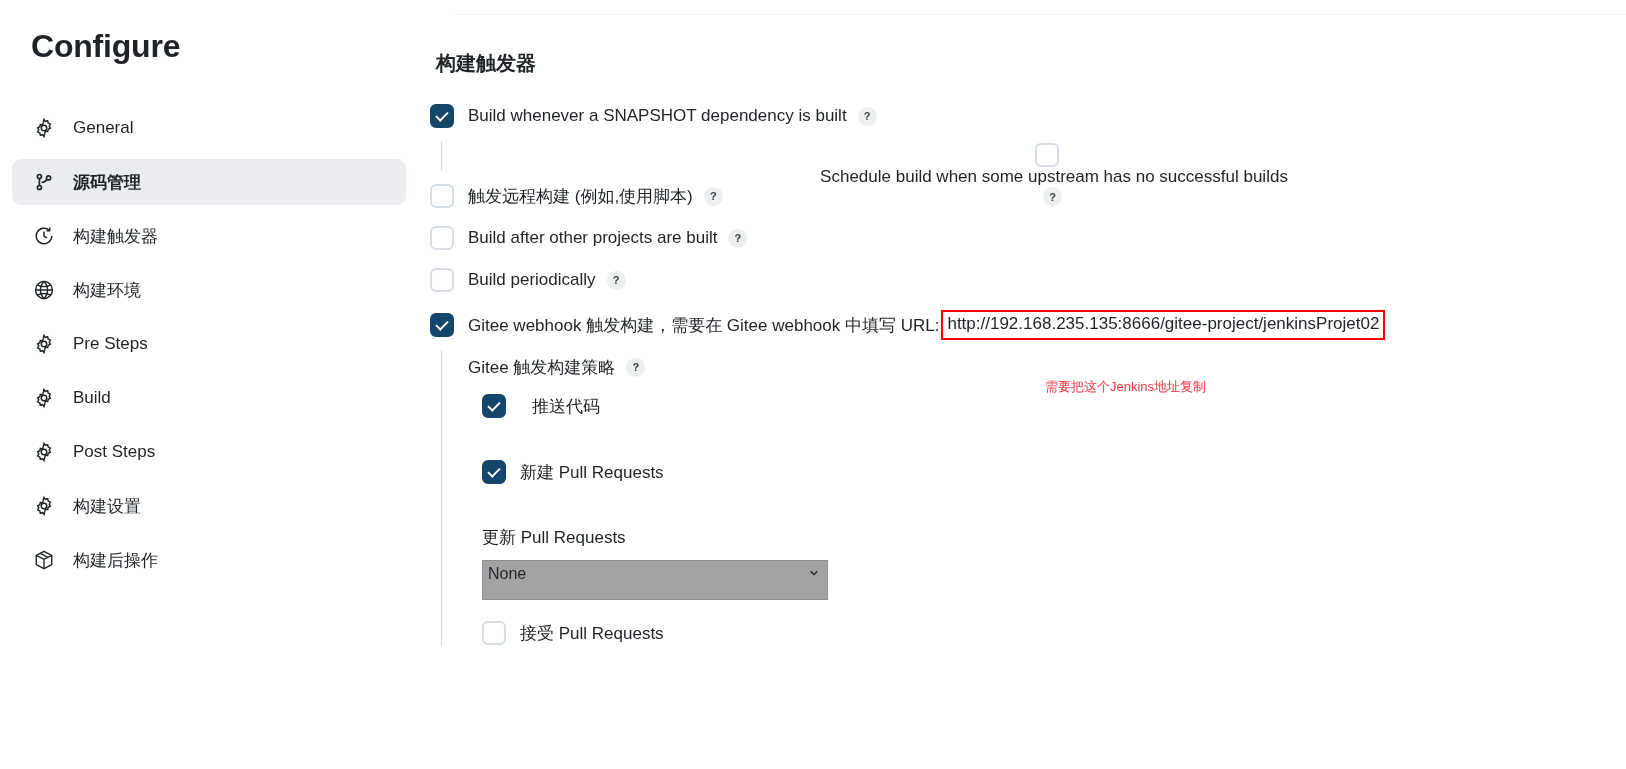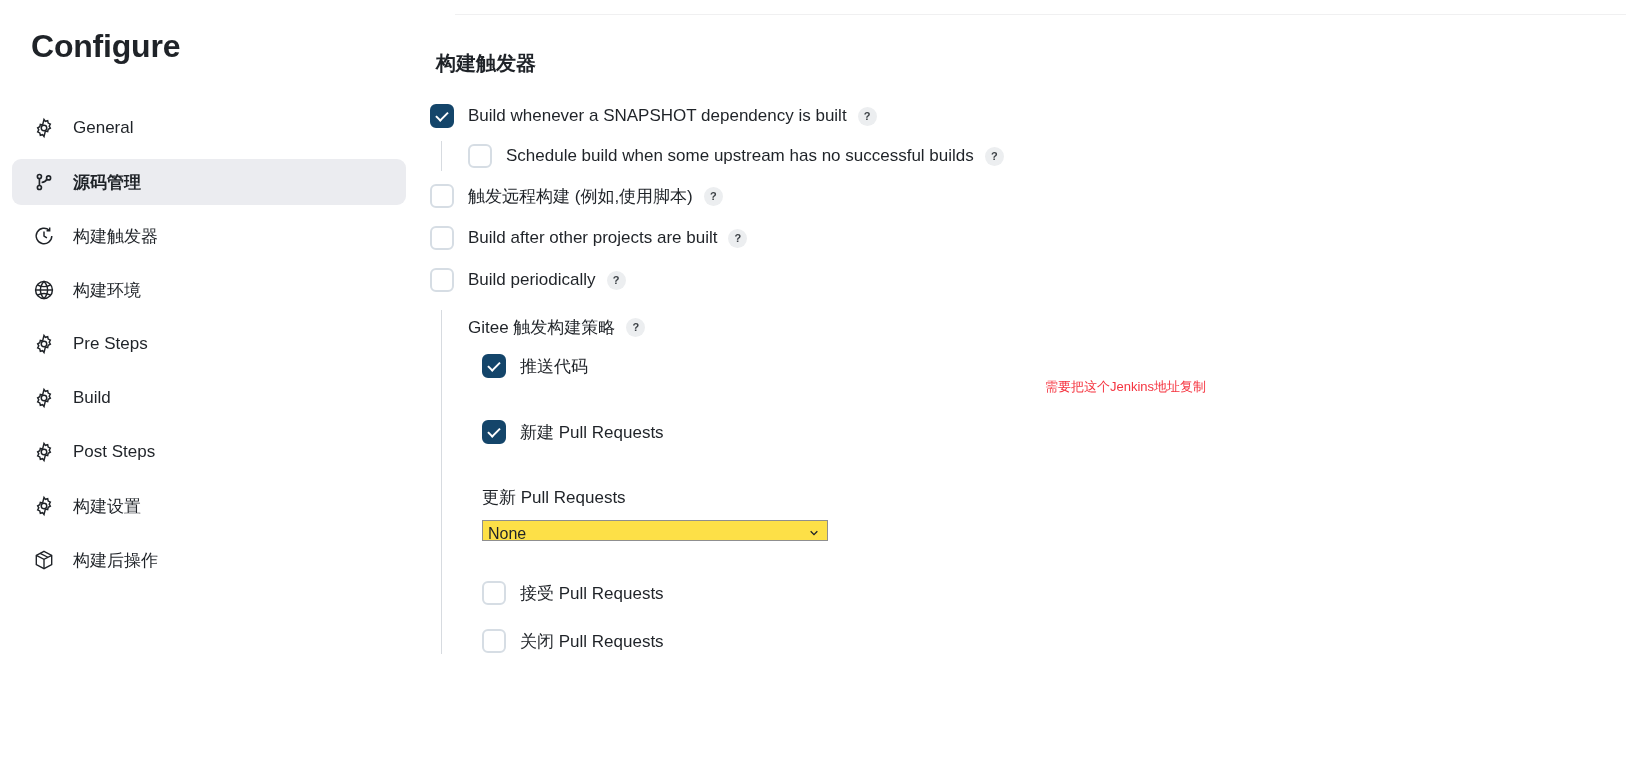--- a/index.html
+++ b/index.html
@@ -195,24 +195,24 @@
     white-space: nowrap;
   }
 
   .select-wrap {
     position: relative;
     width: 346px;
     height: 27px;
   }
   .select-box {
     width: 346px;
-    height: 21px;
+    height: 40px;
     box-sizing: border-box;
     border: 1px solid #8f8f8f;
-    background: #fde047;
+    background: #a3a3a3;
     font-family: "Liberation Sans", "DejaVu Sans", sans-serif;
     font-size: 16px;
     color: #1f2328;
     padding: 0 24px 0 5px;
     line-height: 25px;
     cursor: pointer;
     position: relative;
   }
   .select-caret {
     position: absolute;
@@ -362,21 +362,21 @@
     <div class="section-title">构建触发器</div>
 
     <div class="form">
 
       <div class="row" style="height:26px;margin-bottom:14px;">
         <span class="cb on"></span>
         <span class="cb-label">Build whenever a SNAPSHOT dependency is built</span>
         <span class="help">?</span>
       </div>
 
-      <div class="row indented" style="height:26px;margin-bottom:14px;">
+      <div class="row indented" style="height:26px;margin-bottom:14px;flex-direction:column;">
         <span class="guide"></span>
         <span class="cb off"></span>
         <span class="cb-label">Schedule build when some upstream has no successful builds</span>
         <span class="help">?</span>
       </div>
 
       <div class="row" style="height:26px;margin-bottom:16px;">
         <span class="cb off"></span>
         <span class="cb-label">触发远程构建 (例如,使用脚本)</span>
         <span class="help">?</span>
@@ -387,30 +387,35 @@
         <span class="cb-label">Build after other projects are built</span>
         <span class="help">?</span>
       </div>
 
       <div class="row" style="height:26px;margin-bottom:17px;">
         <span class="cb off"></span>
         <span class="cb-label">Build periodically</span>
         <span class="help">?</span>
       </div>
 
+      <div class="row" style="height:30px;margin-bottom:10px;">
+        <span class="cb on"></span>
+        <span class="cb-label">Gitee webhook 触发构建，需要在 Gitee webhook 中填写 URL:</span>
+        <span class="url-box">http://192.168.235.135:8666/gitee-project/jenkinsProjet02</span>
+      </div>
 
       <div class="indented" style="position:relative;padding-top:4px;">
         <span class="guide" style="top:0;bottom:0;"></span>
 
         <div class="row" style="height:26px;margin-bottom:13px;">
           <span class="plain-label">Gitee 触发构建策略</span>
           <span class="help">?</span>
         </div>
 
-        <div class="row" style="height:26px;margin-bottom:22px;padding-left:14px;">
+        <div class="row" style="height:26px;margin-bottom:22px;padding-left:14px;gap:12px;">
           <span class="cb on"></span>
           <span class="cb-label">推送代码</span>
         </div>
 
 
         <div class="row" style="height:26px;margin-bottom:40px;padding-left:14px;margin-top:40px;">
           <span class="cb on"></span>
           <span class="cb-label">新建 Pull Requests</span>
         </div>
 
@@ -425,24 +430,20 @@
               <path d="M2 4l4 4 4-4"></path>
             </svg>
           </div>
         </div>
 
         <div class="row" style="height:26px;margin-bottom:22px;padding-left:14px;">
           <span class="cb off"></span>
           <span class="cb-label">接受 Pull Requests</span>
         </div>
 
-        <div class="row" style="height:26px;margin-bottom:10px;padding-left:14px;">
-          <span class="cb off"></span>
-          <span class="cb-label">关闭 Pull Requests</span>
-        </div>
 
       </div>
     </div>
   </div>
 
   <div class="annotation">需要把这个Jenkins地址复制</div>
 
 </div>
 
 </body></html>

